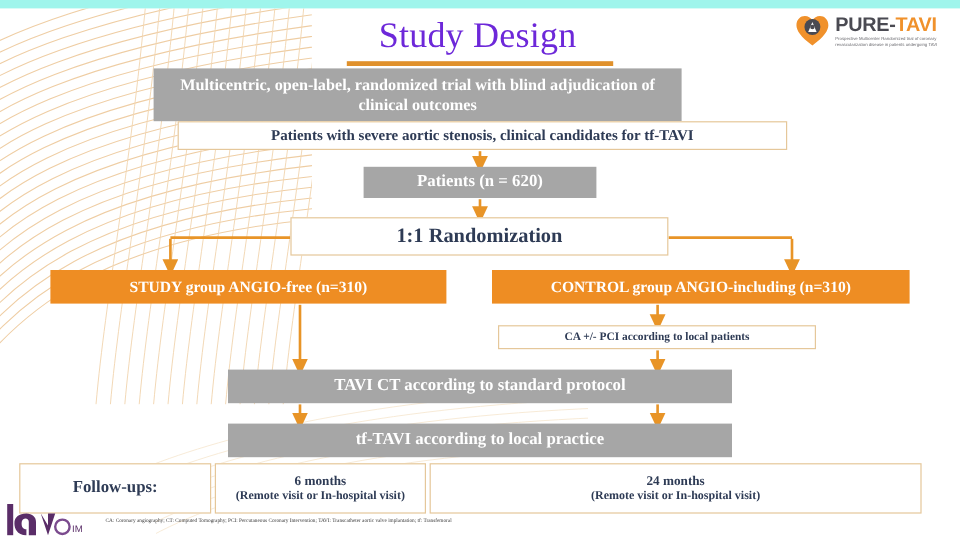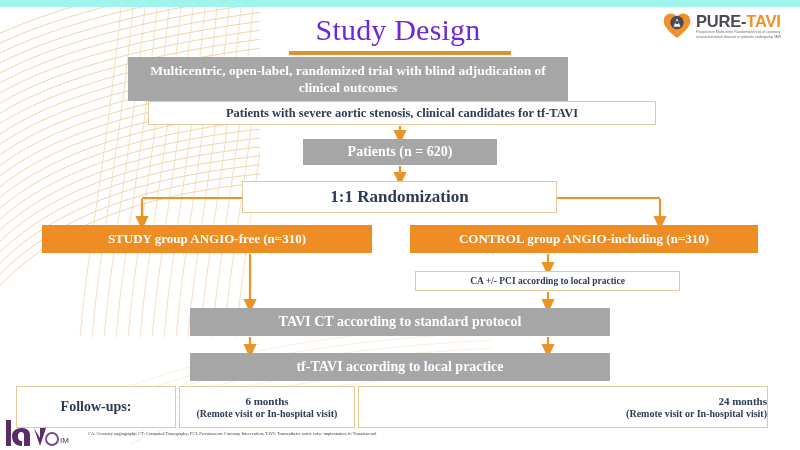--- a/index.html
+++ b/index.html
@@ -223,21 +223,21 @@
     background: #ffffff;
     display: flex;
     flex-direction: column;
     align-items: center;
     justify-content: center;
     text-align: center;
     color: #2e3b55;
     margin-right: 3px;
     font-family: "Liberation Serif", serif;
   }
-  .fu-cell:last-child { margin-right: 0; align-items: flex-end; }
+  .fu-cell:last-child { margin-right: 0; }
   #fu-label-cell { flex: 0 0 160px; }
   #fu-cell-6 { flex: 0 0 176px; }
   #fu-cell-12 { flex: 0 0 170px; }
   #fu-cell-24 { flex: 1 1 auto; }
 
   .fu-label { font-size: 14px; font-weight: bold; }
   .fu-title { font-size: 11px; font-weight: bold; line-height: 13px; }
   .fu-sub { font-size: 10px; font-weight: bold; line-height: 12px; }
 
   
@@ -377,21 +377,21 @@
       <line x1="250" y1="254" x2="250" y2="302"></line>
     </g>
   </svg>
 
   <div class="box box-gray" id="box-multicentric">Multicentric, open-label, randomized trial with blind adjudication of clinical outcomes</div>
   <div class="box box-white" id="box-patients-severe">Patients with severe aortic stenosis, clinical candidates for tf-TAVI</div>
   <div class="box box-gray" id="box-patients-n">Patients (n = 620)</div>
   <div class="box box-white" id="box-randomization">1:1 Randomization</div>
   <div class="box box-orange" id="box-study-group">STUDY group ANGIO-free (n=310)</div>
   <div class="box box-orange" id="box-control-group">CONTROL group ANGIO-including (n=310)</div>
-  <div class="box box-white" id="box-ca-pci">CA +/- PCI according to local practice</div>
+  <div class="box box-white" id="box-ca-pci">CA +/- PCI according to local patients</div>
   <div class="box box-gray" id="box-tavi-ct">TAVI CT according to standard protocol</div>
   <div class="box box-gray" id="box-tf-tavi">tf-TAVI according to local practice</div>
 
   <div id="followups">
     <div class="fu-cell" id="fu-label-cell">
       <div class="fu-label">Follow-ups:</div>
     </div>
     <div class="fu-cell" id="fu-cell-6">
       <div class="fu-title">6 months</div>
       <div class="fu-sub">(Remote visit or In-hospital visit)</div>

